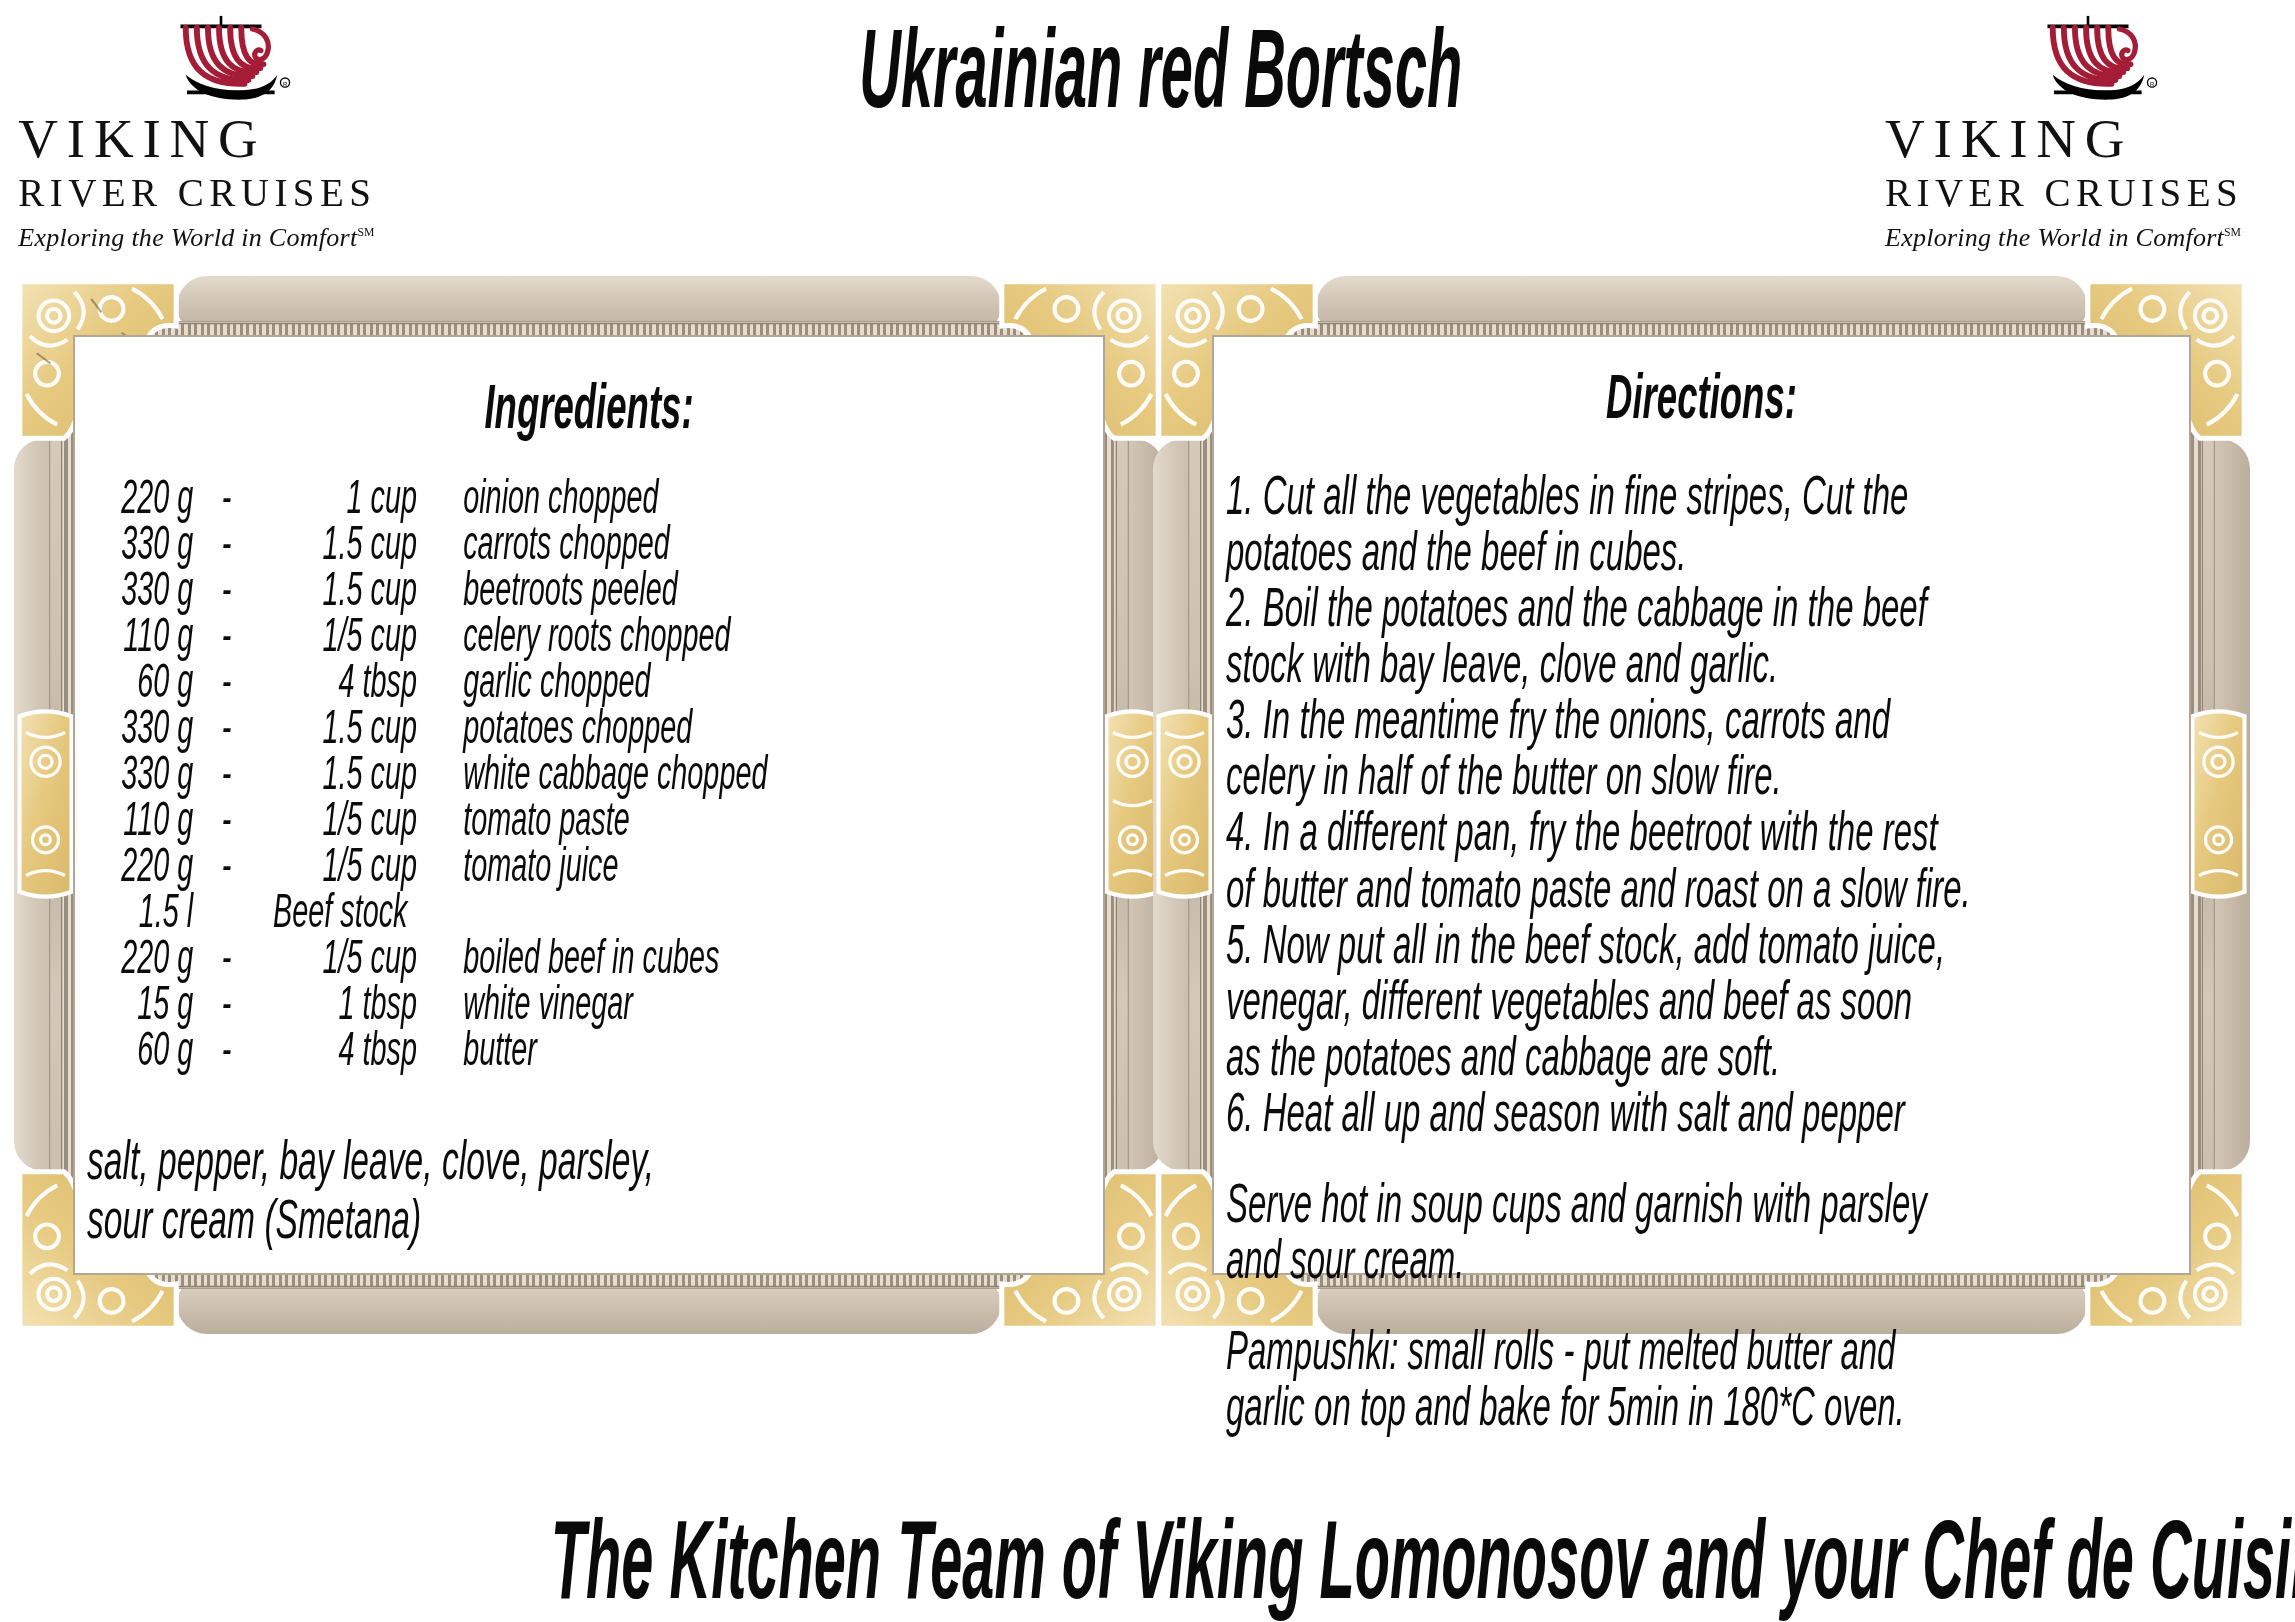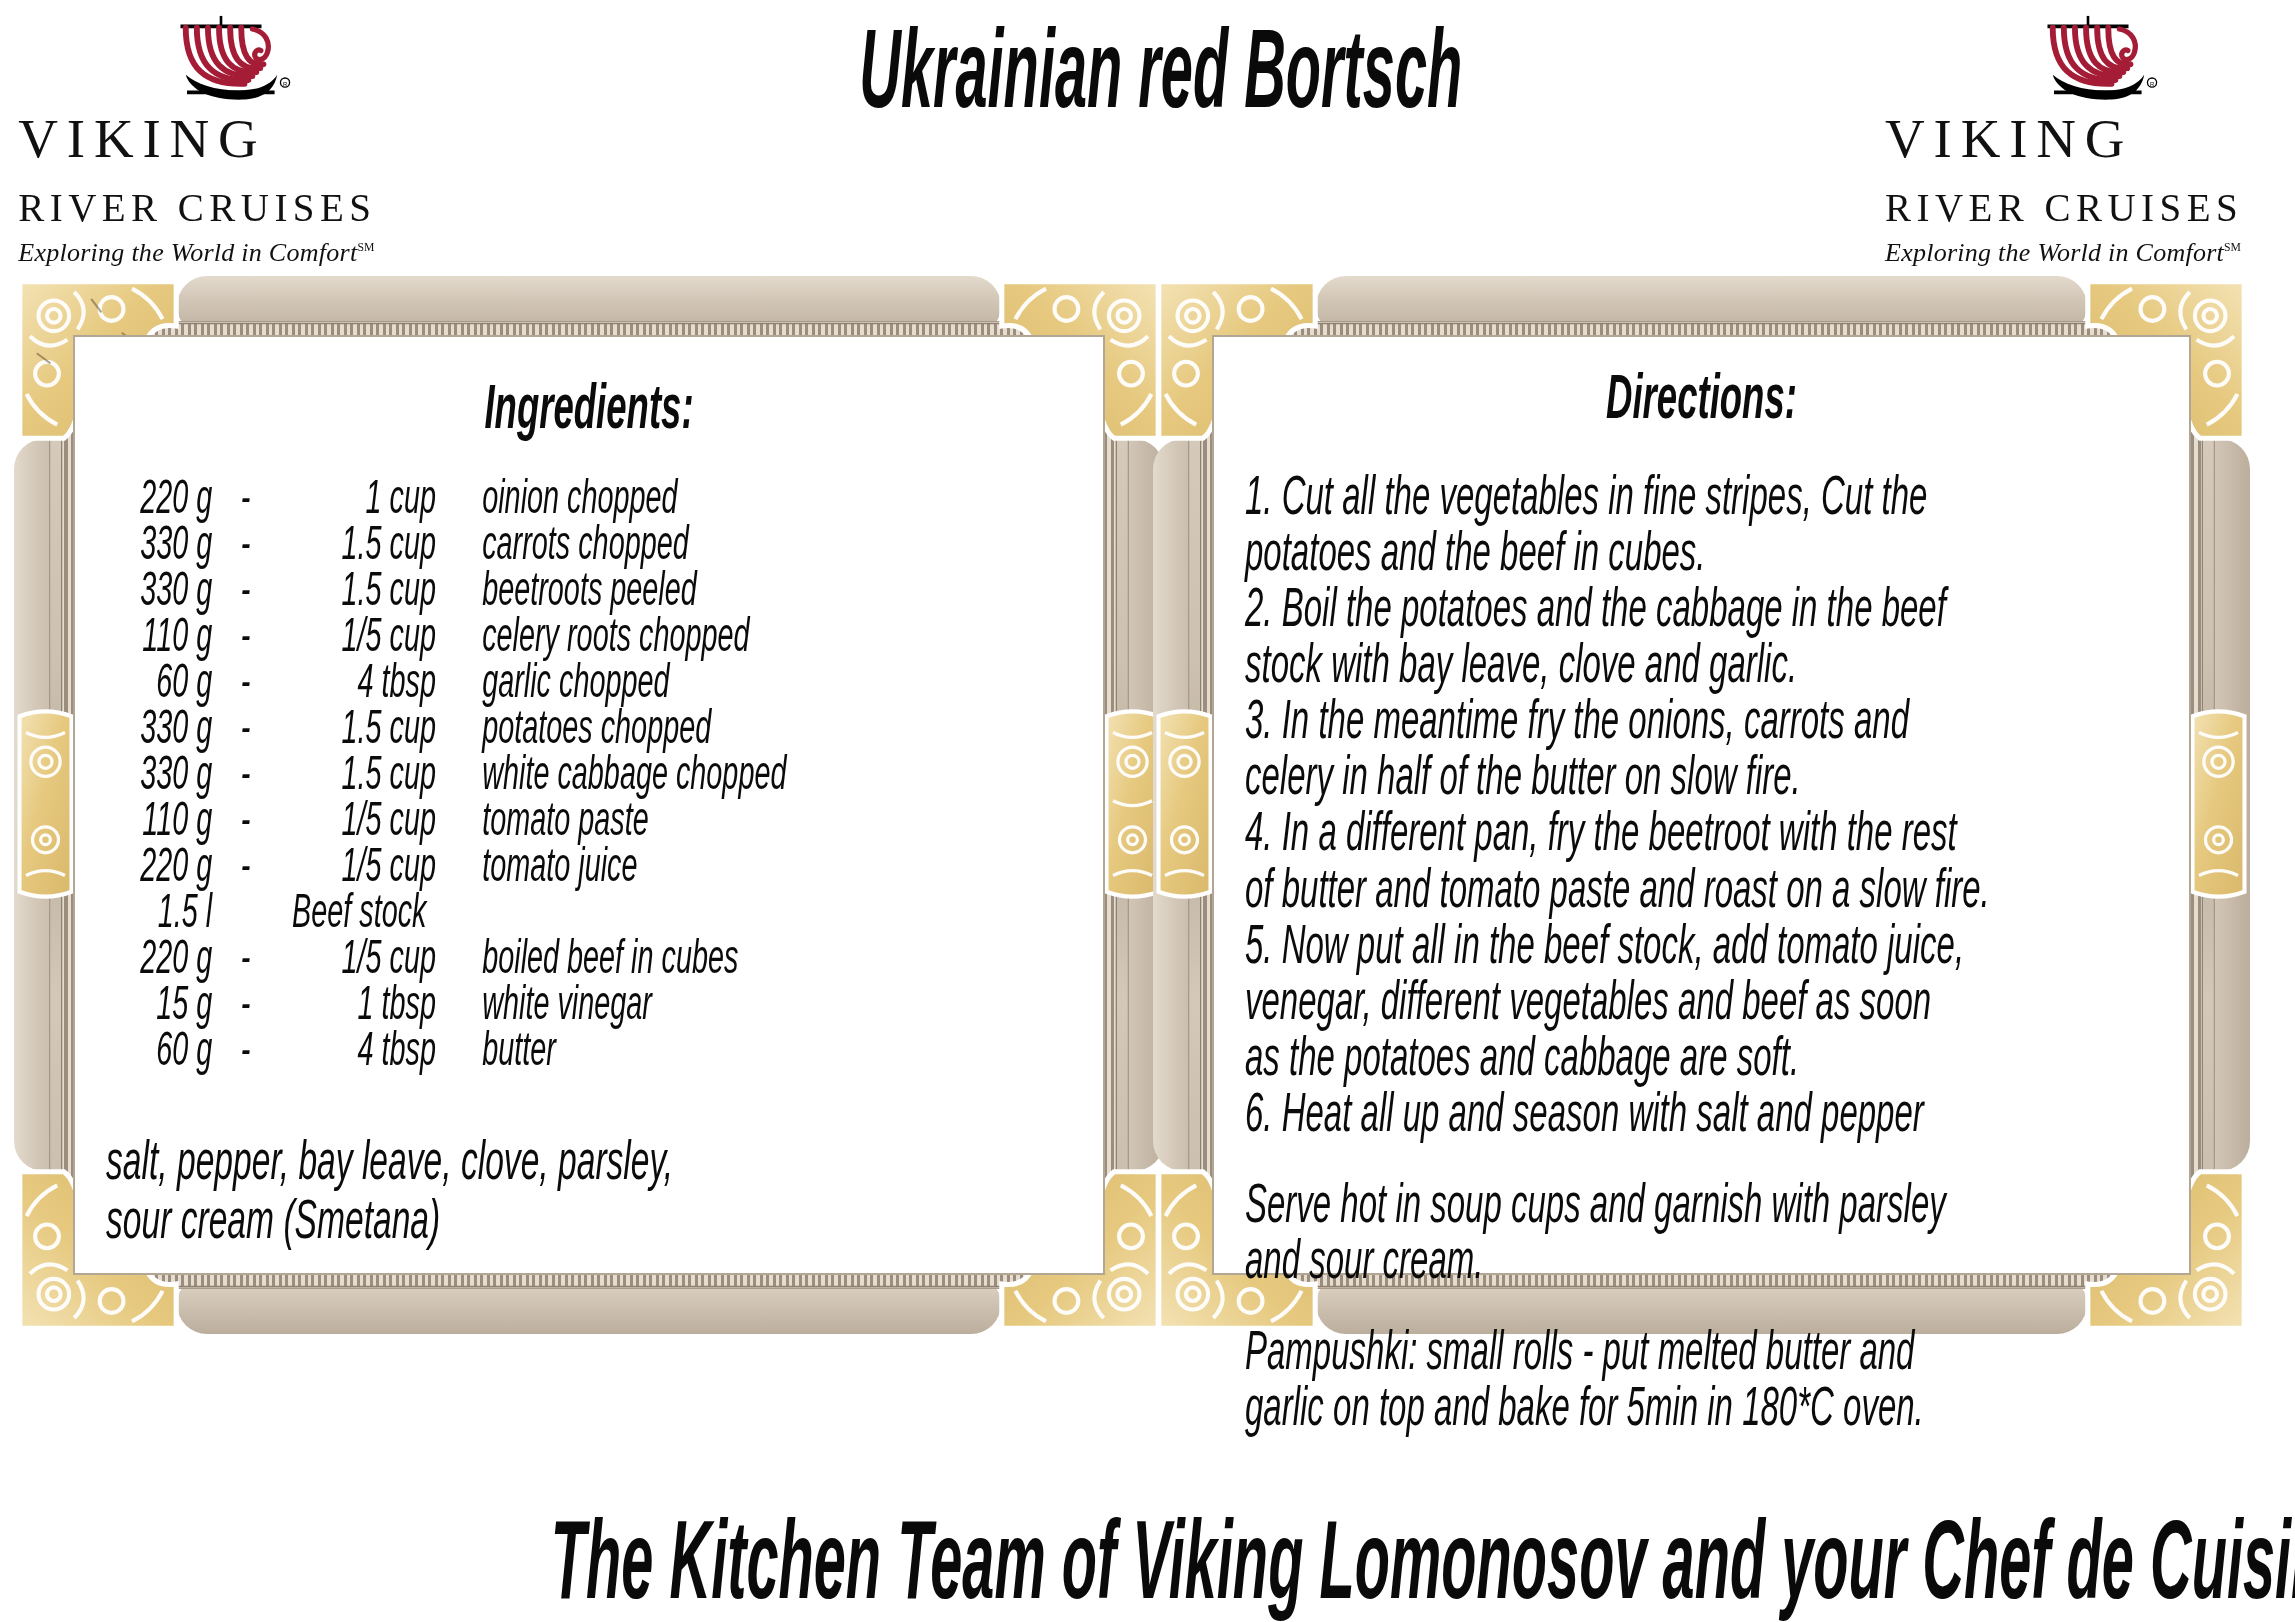--- a/index.html
+++ b/index.html
@@ -8,21 +8,21 @@
 
   
   .logo{position:absolute;top:9.2px;width:406px;height:229px;}
   .logo.left{left:18.3px;}
   .logo.right{left:1885px;}
   .logo .ship{position:relative;height:98px;width:100%;}
   .logo .ship svg{position:absolute;left:50%;transform:translateX(-50%);top:2.6px;}
   .logo .wordmark{font-family:"Liberation Serif","DejaVu Serif",serif;
       color:#111;letter-spacing:.16em;line-height:1;}
   .logo .w1{font-size:55px;margin-top:3.9px;}
-  .logo .w2{font-size:39px;margin-top:22px;letter-spacing:.14em;}
+  .logo .w2{font-size:39px;margin-top:7px;letter-spacing:.14em;}
   .logo .tag{font-family:"Liberation Serif","DejaVu Serif",serif;font-style:italic;
       font-size:26px;text-align:left;margin-top:10.5px;letter-spacing:.01em;color:#111;}
   .logo .tag sup{font-size:.45em;font-style:normal;vertical-align:super;letter-spacing:0;}
 
   .page-title{position:absolute;left:589px;top:14.4px;width:1126px;text-align:center;
       font-size:111px;line-height:1;color:#0a0a0a;font-style:italic;font-weight:700;
       transform:scaleX(.52);transform-origin:50% 0;white-space:nowrap;}
 
   
   .frame{position:absolute;top:275px;height:1060px;}
@@ -69,21 +69,21 @@
       background:linear-gradient(90deg,#e3dacd 0%,#d2c6b6 40%,#bcae9d 100%);}
   .rail.rgt{right:1.3px;top:164px;bottom:164px;width:60px;border-radius:30px/30px;
       background:linear-gradient(90deg,#e3dacd 0%,#d2c6b6 40%,#bcae9d 100%);}
 
   
   .sideorn{position:absolute;}
   .sideorn.l{left:0;top:50%;transform:translateY(-50%);}
   .sideorn.r{right:0;top:50%;transform:translateY(-50%);}
 
   
-  .content{position:absolute;left:0;right:0;top:0;bottom:0;padding:26px 33px;
+  .content{position:absolute;left:0;right:0;top:0;bottom:0;padding:26px 14px;
      box-sizing:border-box;color:#0b0b0b;}
   .panel-title{text-align:center;font-style:italic;font-weight:700;font-size:63px;
      line-height:1;transform:scaleX(.58);transform-origin:50% 50%;white-space:nowrap;}
   .left .panel-title{margin-top:14.4px;}
   .right .panel-title{margin-top:3.9px;}
 
   
   .ing-list{margin-top:35px;font-style:italic;font-size:48px;line-height:1.0;}
   .ing-row{display:flex;align-items:baseline;height:46px;
      transform:scaleX(.60);transform-origin:0 50%;white-space:nowrap;width:166%;}

